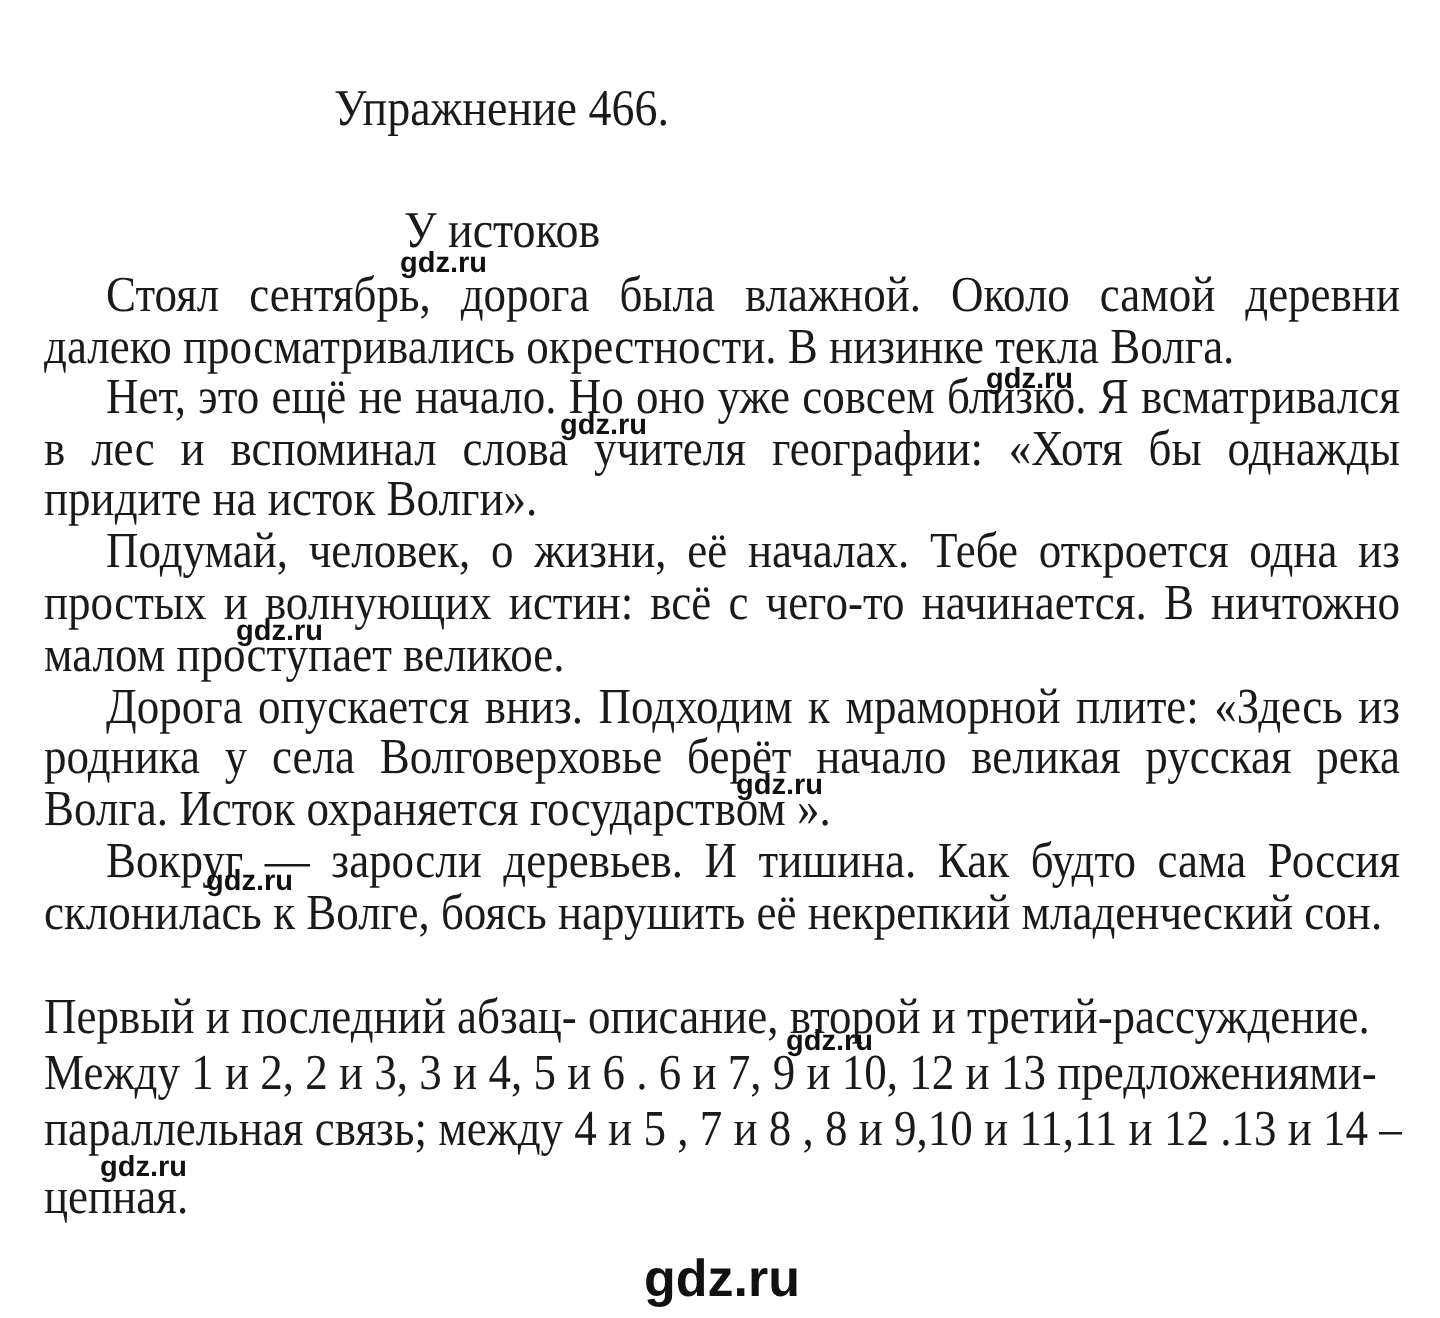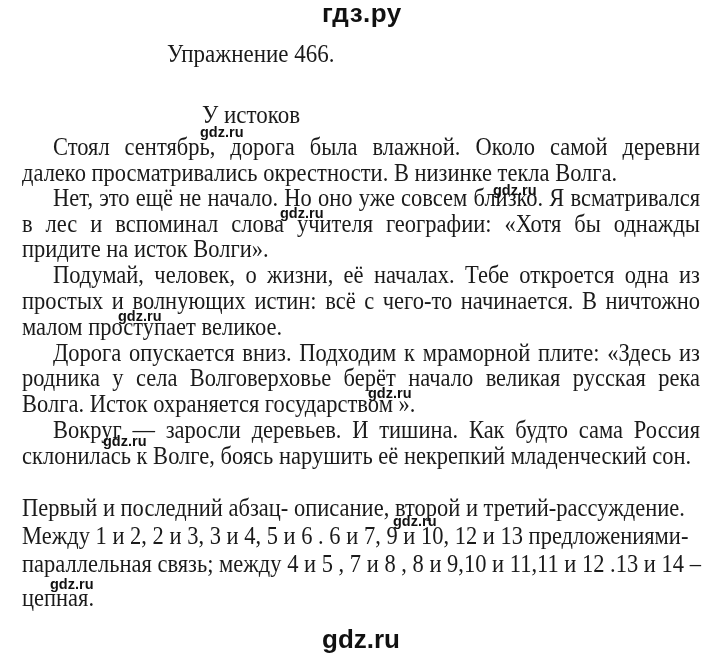--- a/index.html
+++ b/index.html
@@ -15,21 +15,20 @@
   .line.justify { text-align: justify; text-align-last: justify; white-space: normal; height: 25px; overflow: hidden; }
   .line.indent { left: 53px; width: 647px; }
   .line.plain { text-align: left; }
   .wm { position: absolute; font-family: "Liberation Sans", sans-serif; font-weight: bold; font-size: 14.5px; line-height: 14px; color: #111; letter-spacing: 0px; }
 </style>
 </head>
 <body>
 
 <div class="page">
 
-  <div class="brand brand-top">гдз.ру</div>
 
   <div class="serif title">Упражнение 466.</div>
 
   <div class="serif story-title">У истоков</div>
 
   <div class="serif line justify indent" style="top:133px">Стоял сентябрь, дорога была влажной. Около самой деревни</div>
   <div class="serif line plain" style="top:159px">далеко просматривались окрестности. В низинке текла Волга.</div>
   <div class="serif line justify indent" style="top:184px">Нет, это ещё не начало. Но оно уже совсем близко. Я всматривался</div>
   <div class="serif line justify" style="top:210px">в лес и вспоминал слова учителя географии: «Хотя бы однажды</div>
   <div class="serif line plain" style="top:235px">придите на исток Волги».</div>

